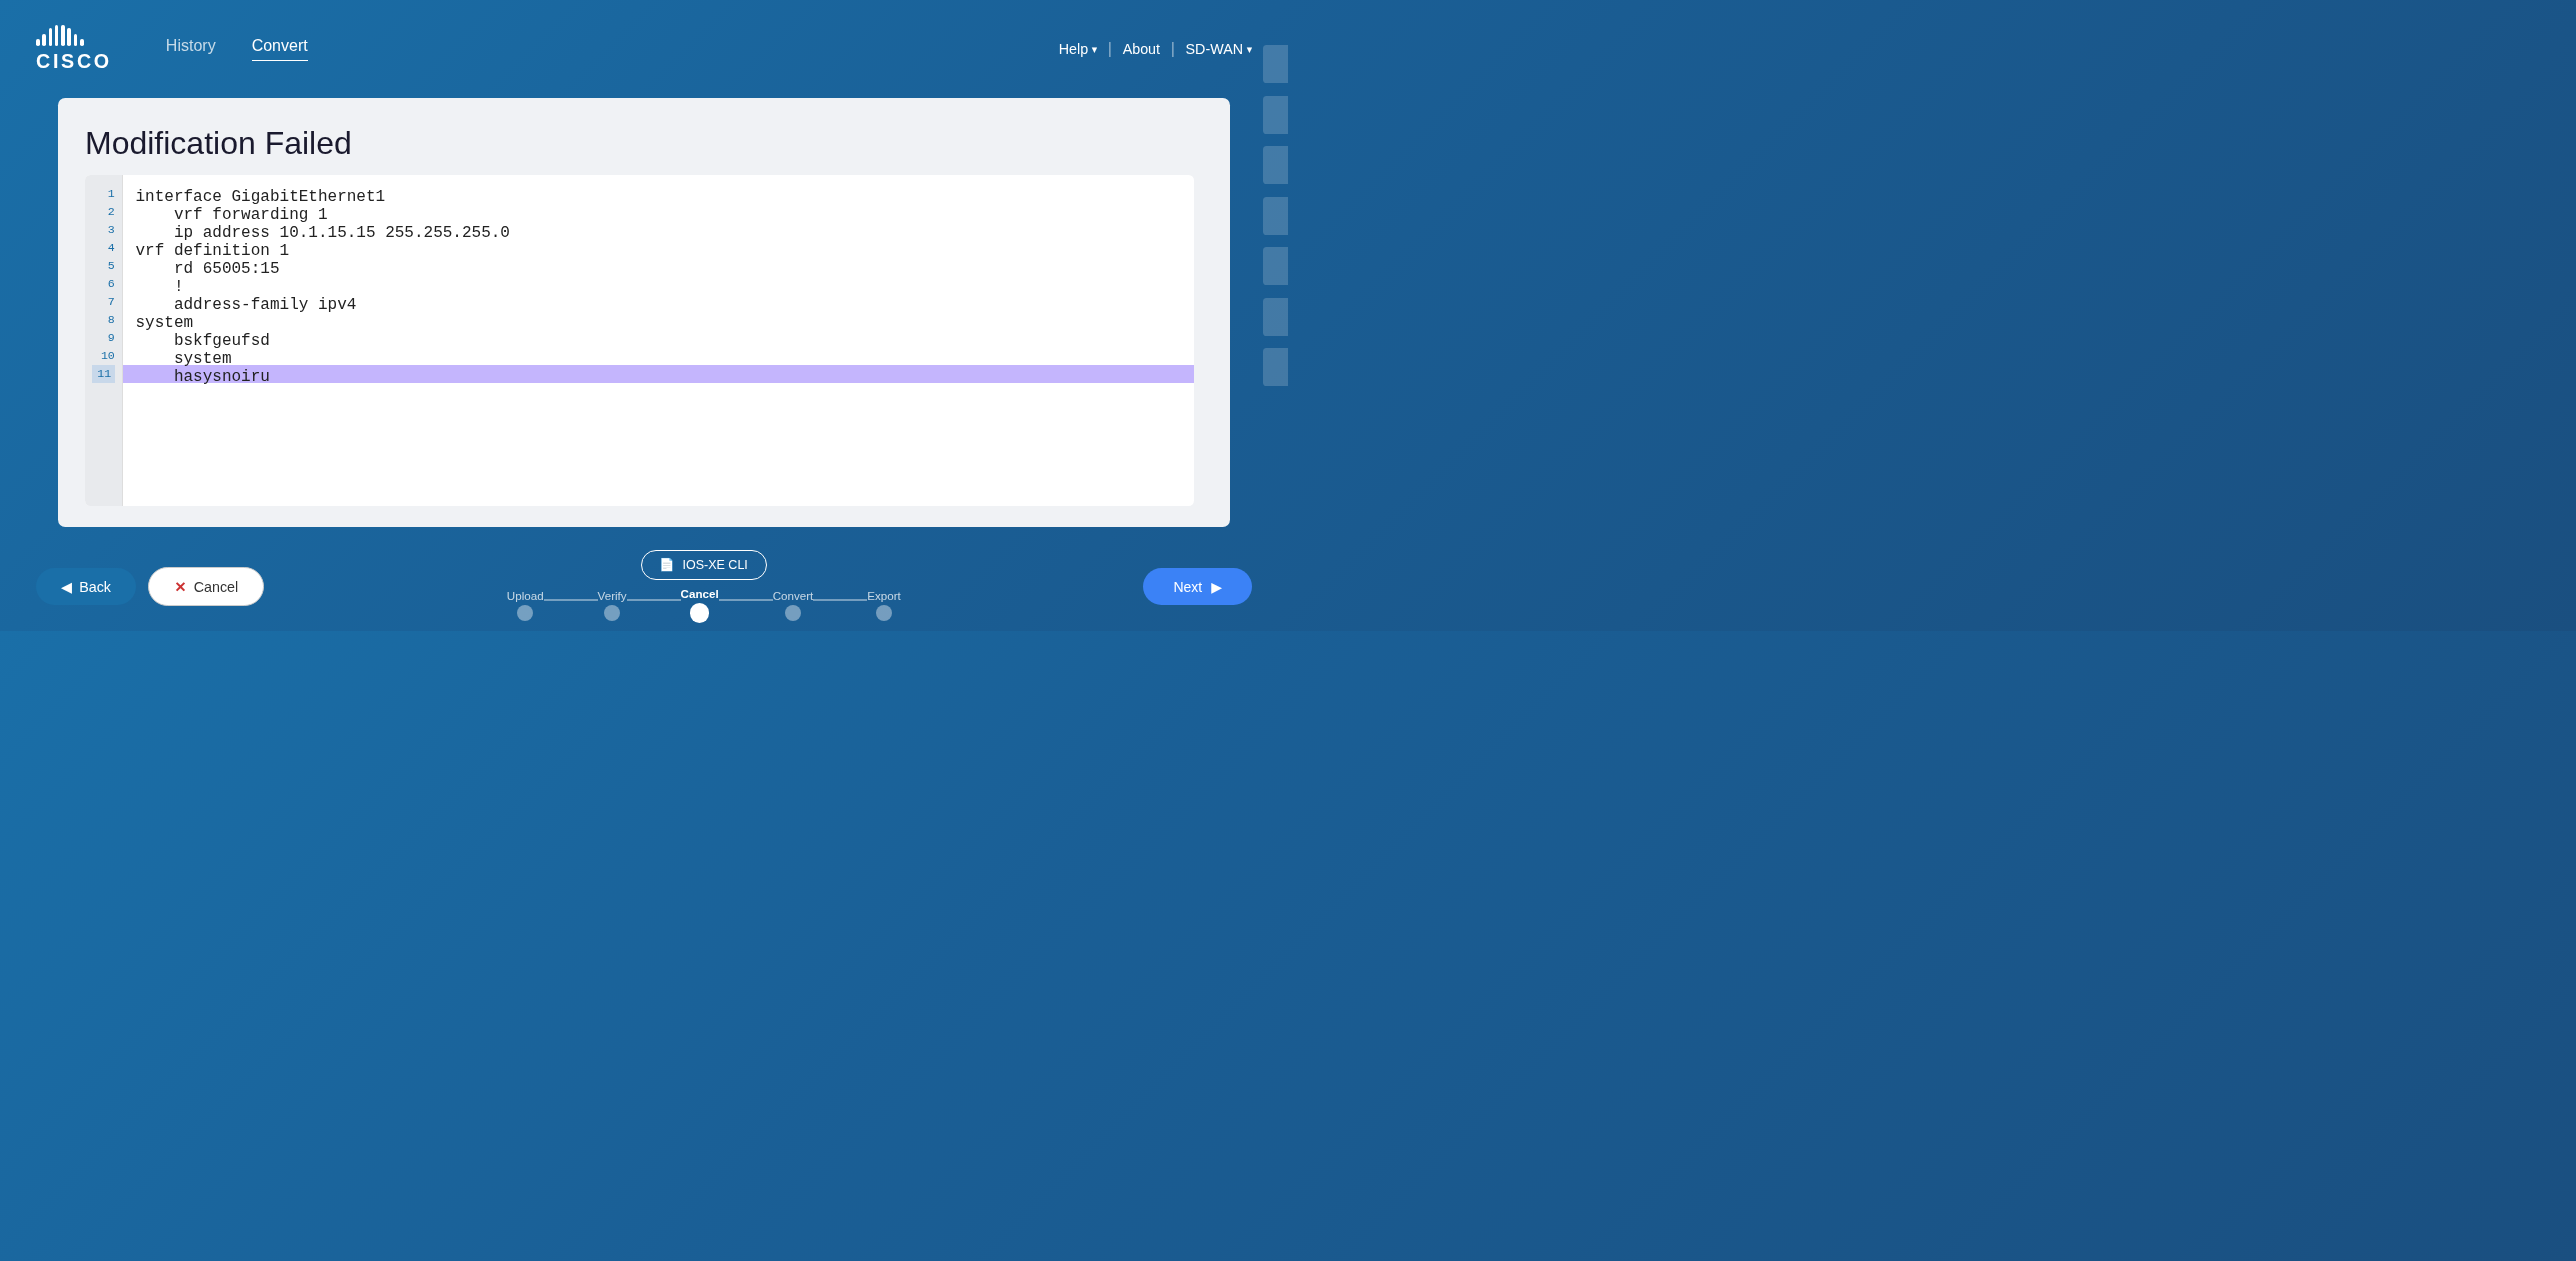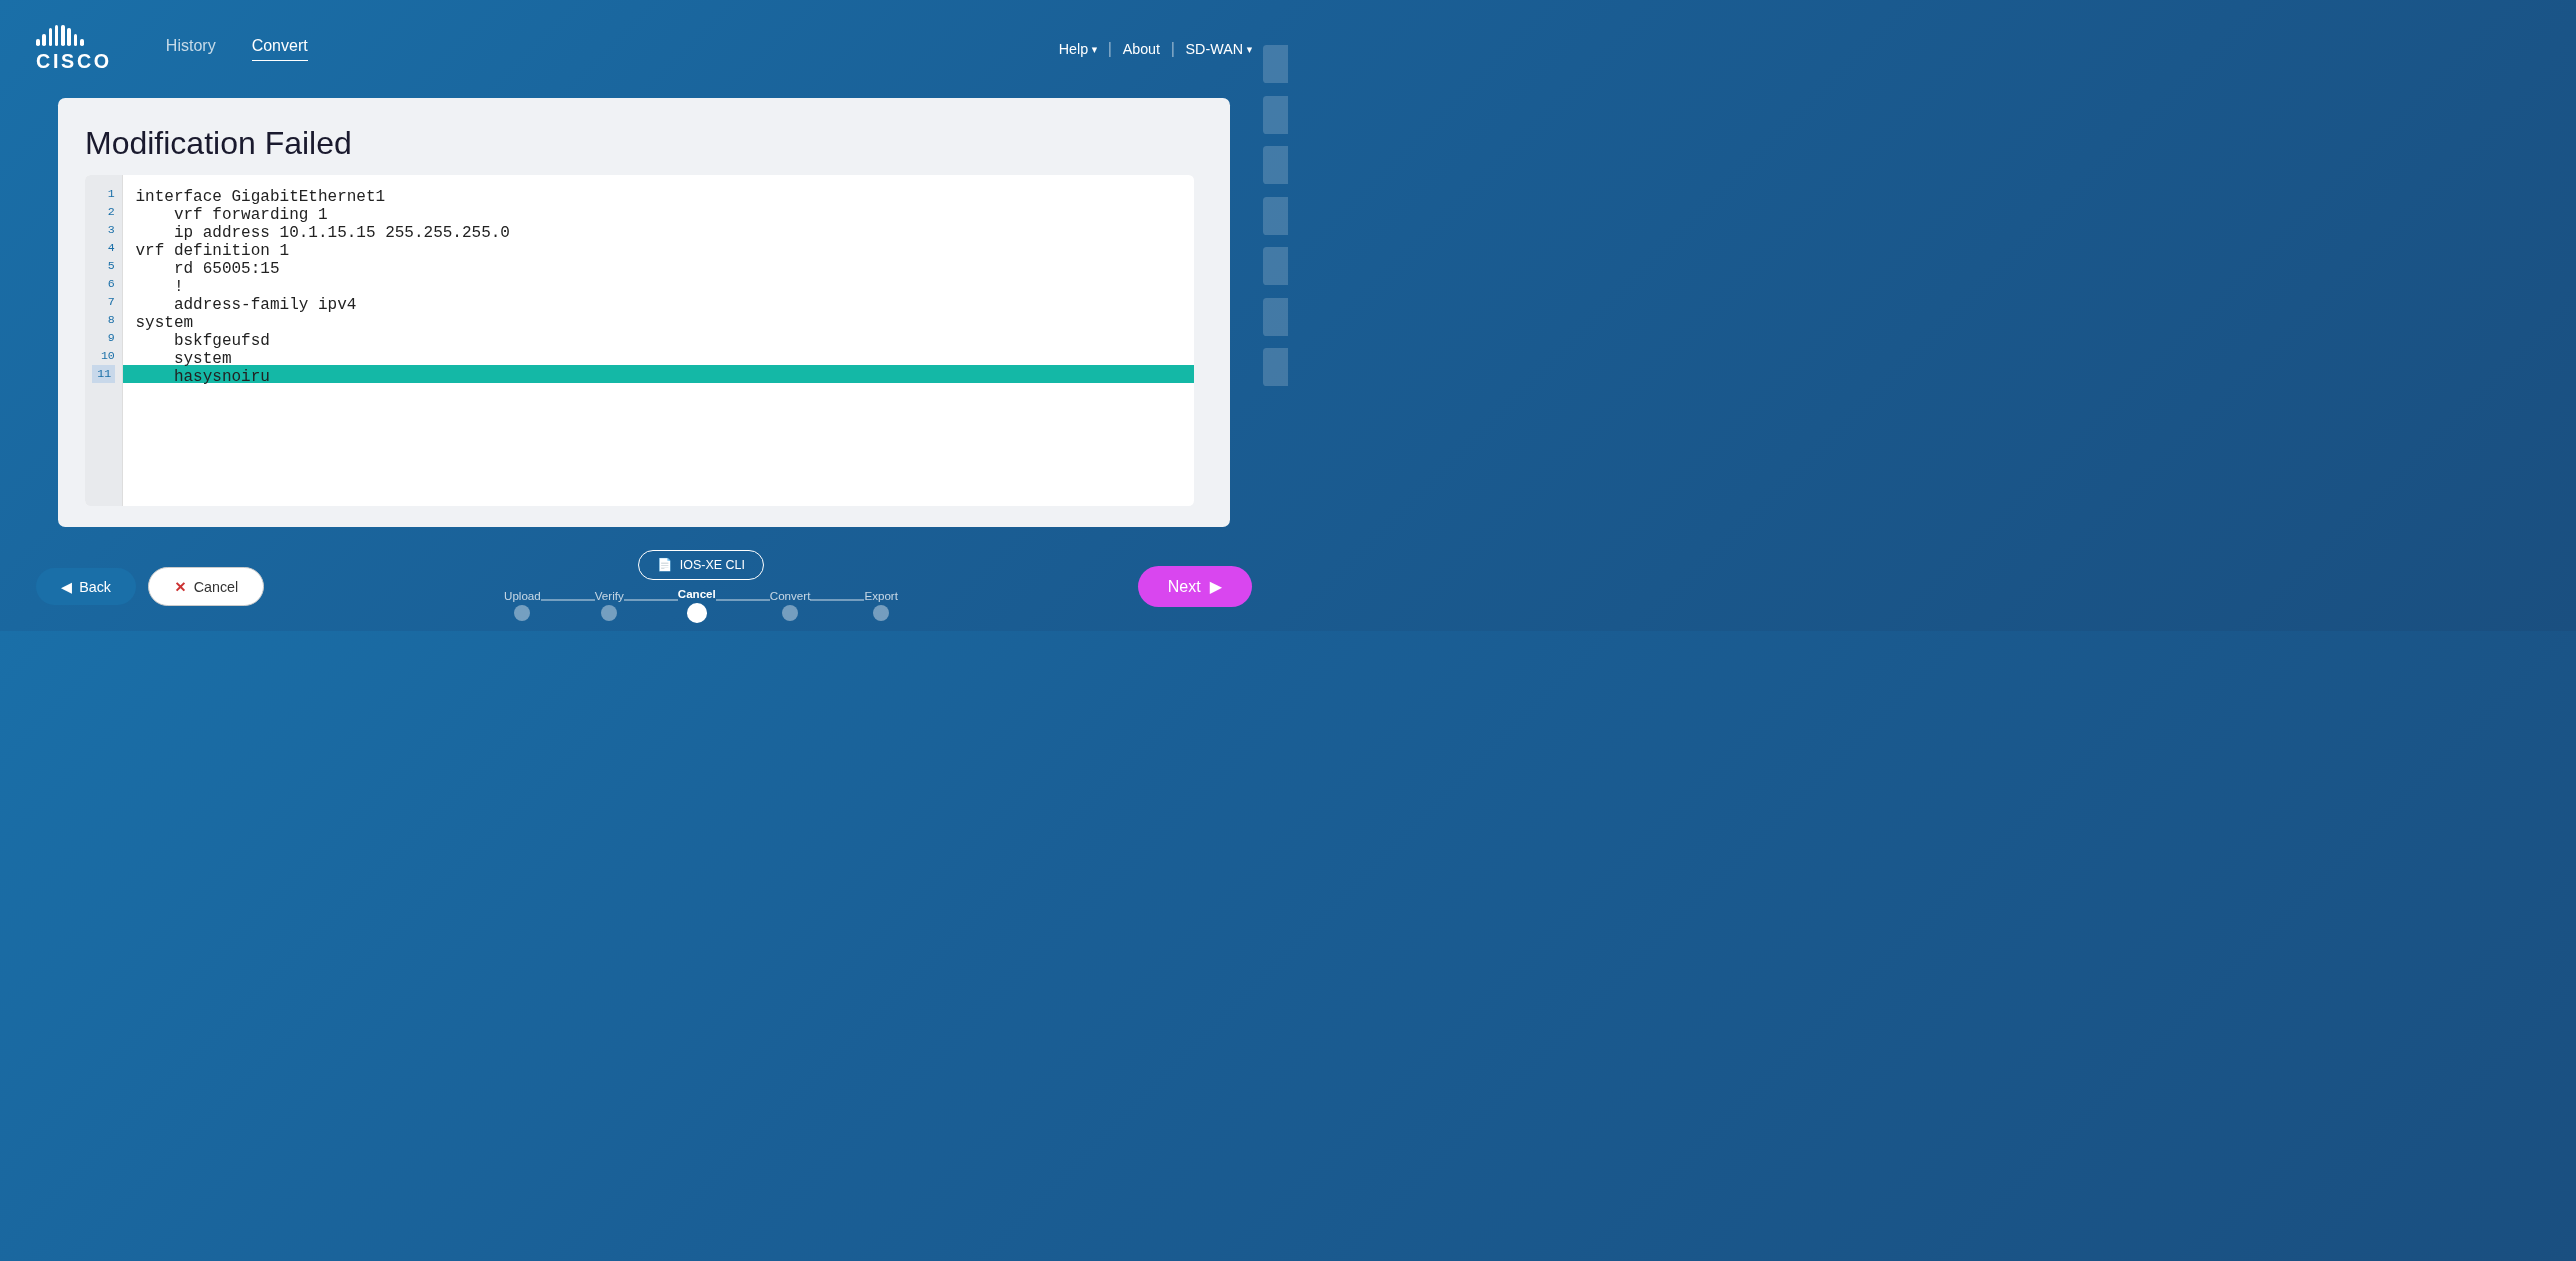--- a/index.html
+++ b/index.html
@@ -216,21 +216,21 @@
       color: #222;
       overflow-y: auto;
     }
 
     .code-line {
       height: 18px;
       white-space: pre;
     }
 
     .code-line.highlighted-line {
-      background: #14b8a6;
+      background: #c4b5fd;
       margin: 0 -12.5px;
       padding: 0 12.5px;
     }
 
     .error-panel {
       padding: 12.5px 14.3px;
       font-family: 'Courier New', monospace;
       font-size: 11.6px;
       color: #cc0000;
       line-height: 1.6;
@@ -284,26 +284,26 @@
       padding: 10.7px 25px;
       font-size: 14.3px;
       cursor: pointer;
       display: flex;
       align-items: center;
       gap: 7.2px;
       margin-left: 12.5px;
     }
 
     .btn-next {
-      background: #d946ef;
+      background: #3b82f6;
       color: white;
       border: none;
       border-radius: 21.5px;
       padding: 10.7px 30px;
-      font-size: 16px;
+      font-size: 14px;
       cursor: pointer;
       display: flex;
       align-items: center;
       gap: 9px;
       margin-left: auto;
     }
 
     .cancel-x {
       color: #cc3333;
       font-weight: bold;

